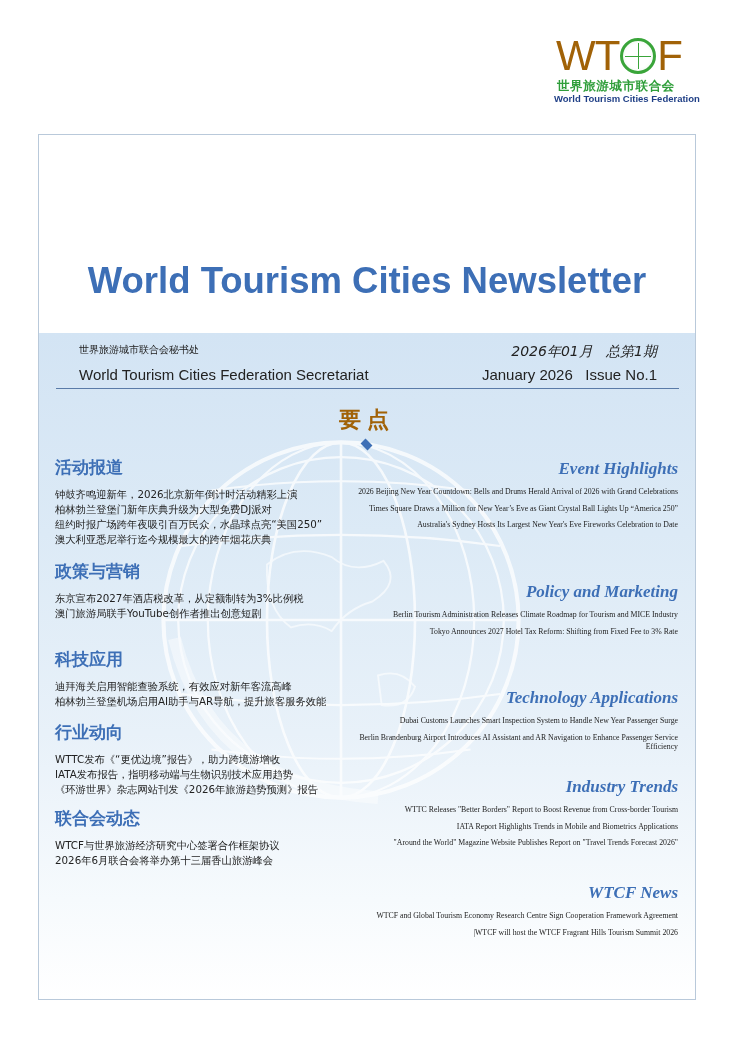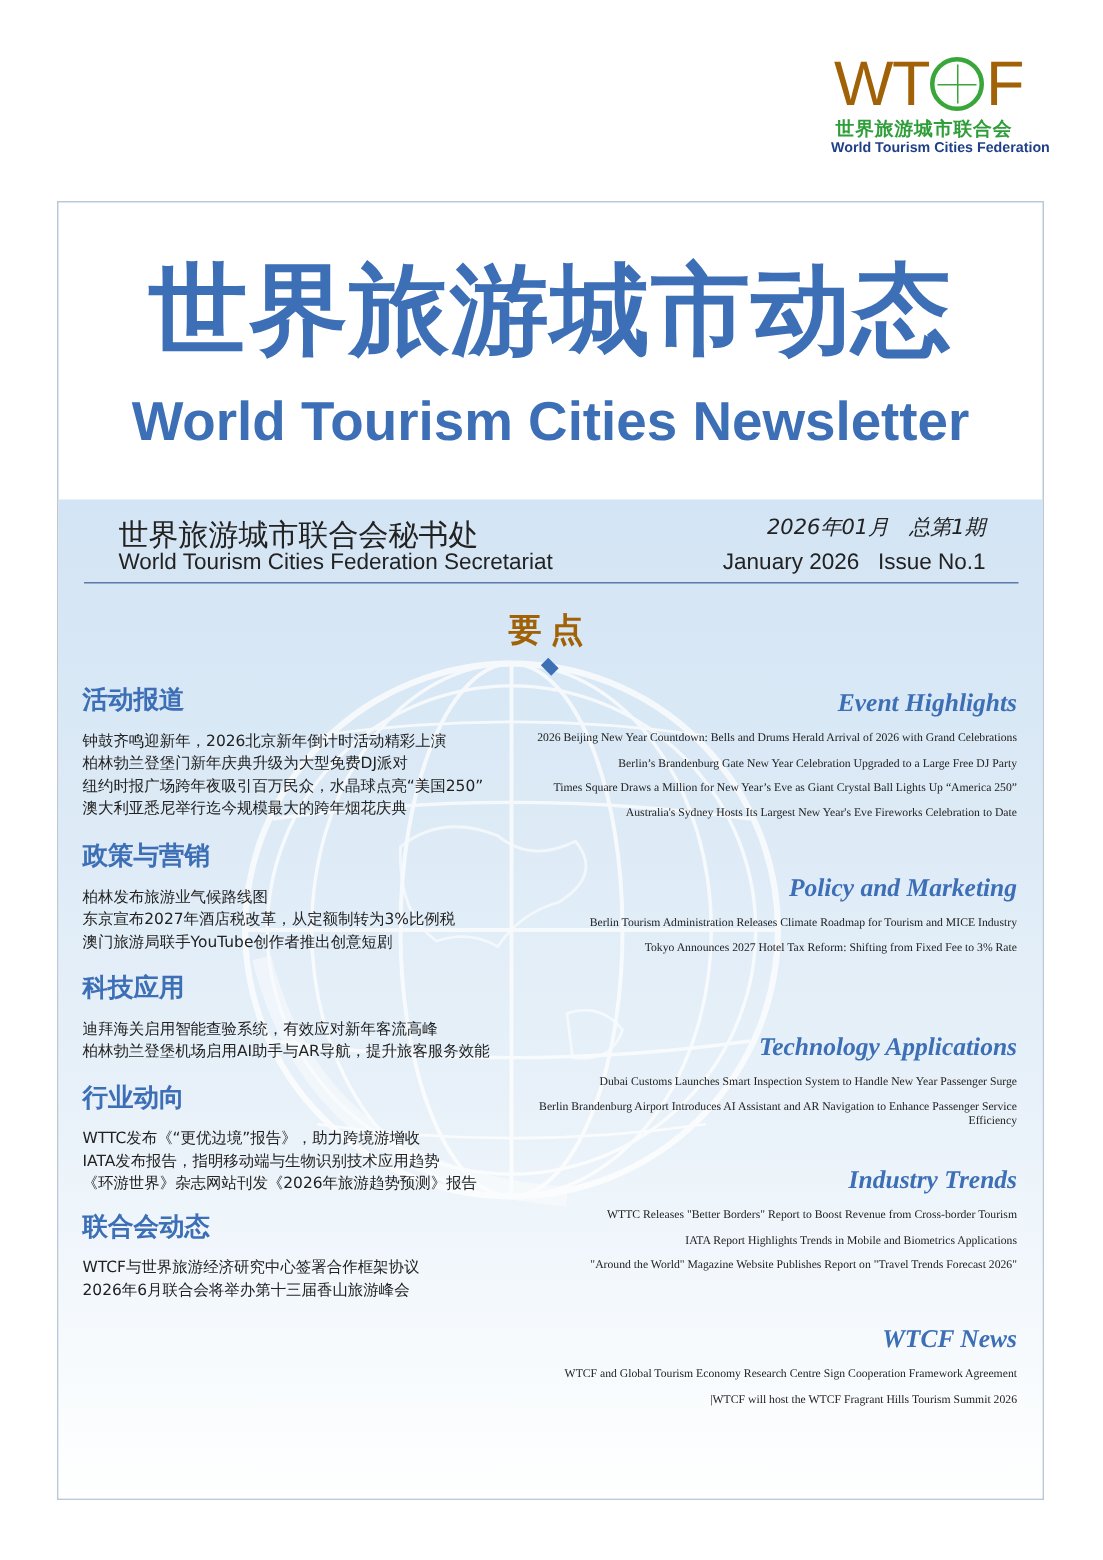--- a/index.html
+++ b/index.html
@@ -40,21 +40,21 @@
 
   .title-cn {
     position: absolute; left: 0; right: 0; top: 32px; text-align: center;
     font-size: 66px; font-weight: bold; color: #3d6fb6; letter-spacing: 1px; line-height: 80px;
   }
   .title-en {
     position: absolute; left: 0; right: 0; top: 124px; text-align: center;
     font-family: "Liberation Sans", sans-serif; font-size: 36.5px; font-weight: bold; color: #3d6fb6; line-height: 44px;
   }
 
-  .hdr-left-cn { position: absolute; left: 40px; top: 208px; font-size: 20px; color: #222; }
+  .hdr-left-cn { position: absolute; left: 40px; top: 208px; font-size: 10px; color: #222; }
   .hdr-left-en { position: absolute; left: 40px; top: 231px; font-family: "Liberation Sans", sans-serif; font-size: 15px; color: #222; }
   .hdr-right-cn { position: absolute; right: 38px; top: 208px; font-size: 14px; color: #222; white-space: pre; font-style: italic; }
   .hdr-right-en { position: absolute; right: 38px; top: 231px; font-family: "Liberation Sans", sans-serif; font-size: 15px; color: #222; white-space: pre; }
   .hdr-rule { position: absolute; left: 17px; right: 16px; top: 253px; height: 1px; background: #5a7ba8; }
 
   .yaodian { position: absolute; left: 0; right: 0; top: 270px; text-align: center; font-size: 22px; font-weight: bold; color: #a16207; letter-spacing: 6px; }
   .diamond { position: absolute; left: 324px; top: 306px; width: 7px; height: 7px; background: #3d6fb6; transform: rotate(45deg) scaleX(1.4); }
 
   .left-col { position: absolute; left: 16px; top: 320px; width: 300px; }
   .cn-section { position: absolute; left: 0; }
@@ -95,21 +95,20 @@
       <path d="M14 60 Q100 48 186 60" stroke-width="1.2"></path>
       <path d="M14 140 Q100 152 186 140" stroke-width="1.2"></path>
       <path d="M30 30 Q100 20 170 30" stroke-width="1"></path>
       <path d="M30 170 Q100 180 170 170" stroke-width="1"></path>
       <path d="M10 110 Q30 190 120 196" stroke-width="7" opacity="0.6"></path>
       <path d="M60 70 q15 -12 35 -4 q12 10 28 2 q10 12 -6 22 q-14 4 -22 16 q-10 -6 -22 -2 q-14 -10 -13 -34z" stroke-width="1" opacity="0.8"></path>
       <path d="M120 130 q12 -4 20 6 q-4 12 -18 10z" stroke-width="1" opacity="0.8"></path>
     </g>
   </svg>
 
-  <div class="title-cn">世界旅游城市动态</div>
   <div class="title-en">World Tourism Cities Newsletter</div>
 
   <div class="hdr-left-cn">世界旅游城市联合会秘书处</div>
   <div class="hdr-left-en">World Tourism Cities Federation Secretariat</div>
   <div class="hdr-right-cn">2026年01月   总第1期</div>
   <div class="hdr-right-en">January 2026   Issue No.1</div>
   <div class="hdr-rule"></div>
 
   <div class="yaodian">要点</div>
   <div class="diamond"></div>
@@ -120,21 +119,20 @@
       <div class="cn-items">
         <div class="cn-item">钟鼓齐鸣迎新年，2026北京新年倒计时活动精彩上演</div>
         <div class="cn-item">柏林勃兰登堡门新年庆典升级为大型免费DJ派对</div>
         <div class="cn-item">纽约时报广场跨年夜吸引百万民众，水晶球点亮“美国250”</div>
         <div class="cn-item">澳大利亚悉尼举行迄今规模最大的跨年烟花庆典</div>
       </div>
     </div>
     <div class="cn-section" style="top:104px">
       <div class="cn-sec-title">政策与营销</div>
       <div class="cn-items">
-        <div class="cn-item">柏林发布旅游业气候路线图</div>
         <div class="cn-item">东京宣布2027年酒店税改革，从定额制转为3%比例税</div>
         <div class="cn-item">澳门旅游局联手YouTube创作者推出创意短剧</div>
       </div>
     </div>
     <div class="cn-section" style="top:192px">
       <div class="cn-sec-title">科技应用</div>
       <div class="cn-items">
         <div class="cn-item">迪拜海关启用智能查验系统，有效应对新年客流高峰</div>
         <div class="cn-item">柏林勃兰登堡机场启用AI助手与AR导航，提升旅客服务效能</div>
       </div>
@@ -154,21 +152,20 @@
         <div class="cn-item">2026年6月联合会将举办第十三届香山旅游峰会</div>
       </div>
     </div>
   </div>
 
   <div class="right-col">
     <div class="en-section" style="top:3px">
       <div class="en-sec-title">Event Highlights</div>
       <div class="en-items">
         <div class="en-item">2026 Beijing New Year Countdown: Bells and Drums Herald Arrival of 2026 with Grand Celebrations</div>
-        <div class="en-item">Berlin’s Brandenburg Gate New Year Celebration Upgraded to a Large Free DJ Party</div>
         <div class="en-item">Times Square Draws a Million for New Year’s Eve as Giant Crystal Ball Lights Up “America 250”</div>
         <div class="en-item">Australia's Sydney Hosts Its Largest New Year's Eve Fireworks Celebration to Date</div>
       </div>
     </div>
     <div class="en-section" style="top:126px">
       <div class="en-sec-title">Policy and Marketing</div>
       <div class="en-items">
         <div class="en-item">Berlin Tourism Administration Releases Climate Roadmap for Tourism and MICE Industry</div>
         <div class="en-item">Tokyo Announces 2027 Hotel Tax Reform: Shifting from Fixed Fee to 3% Rate</div>
       </div>

